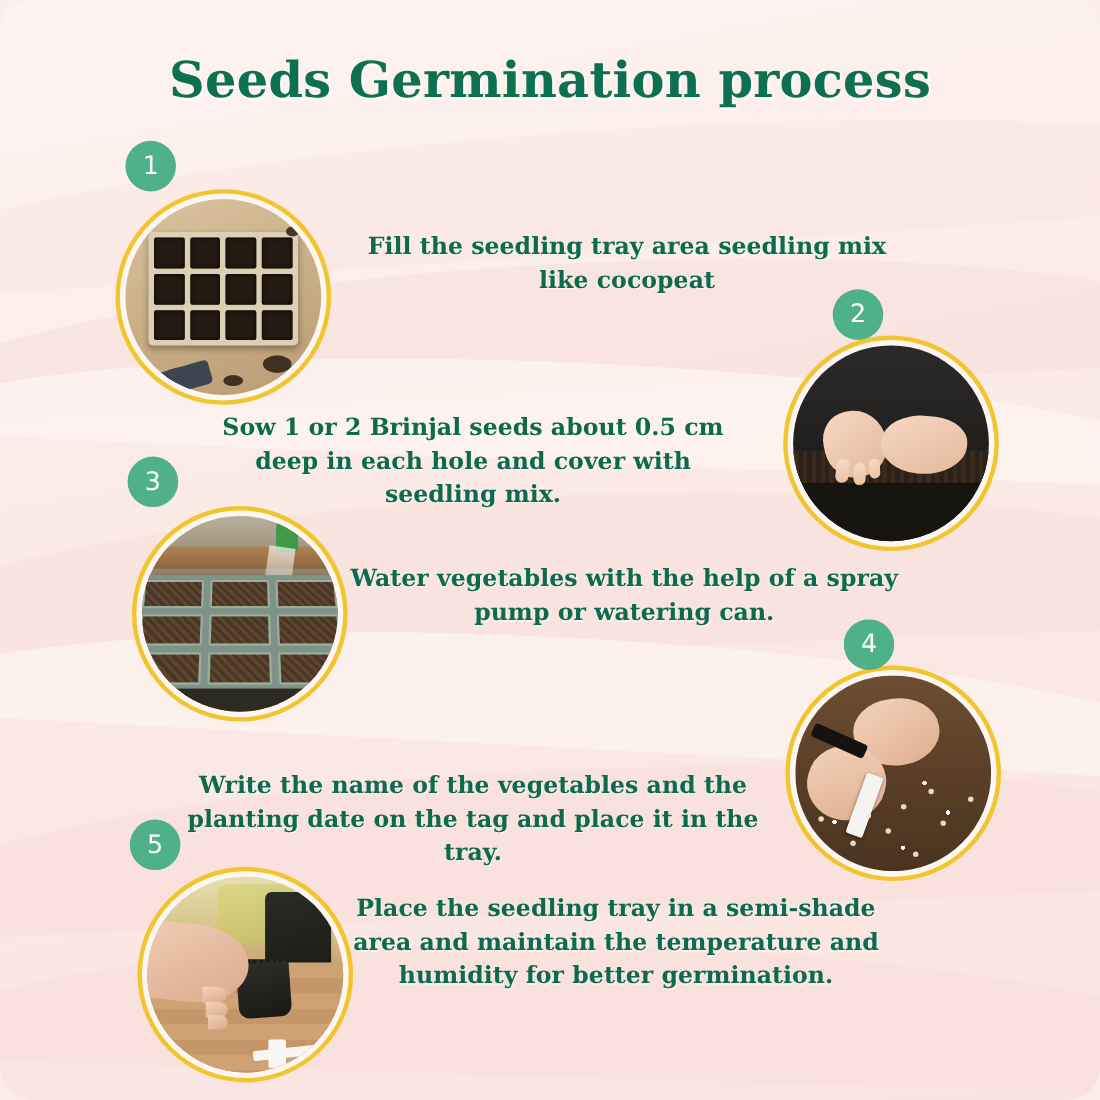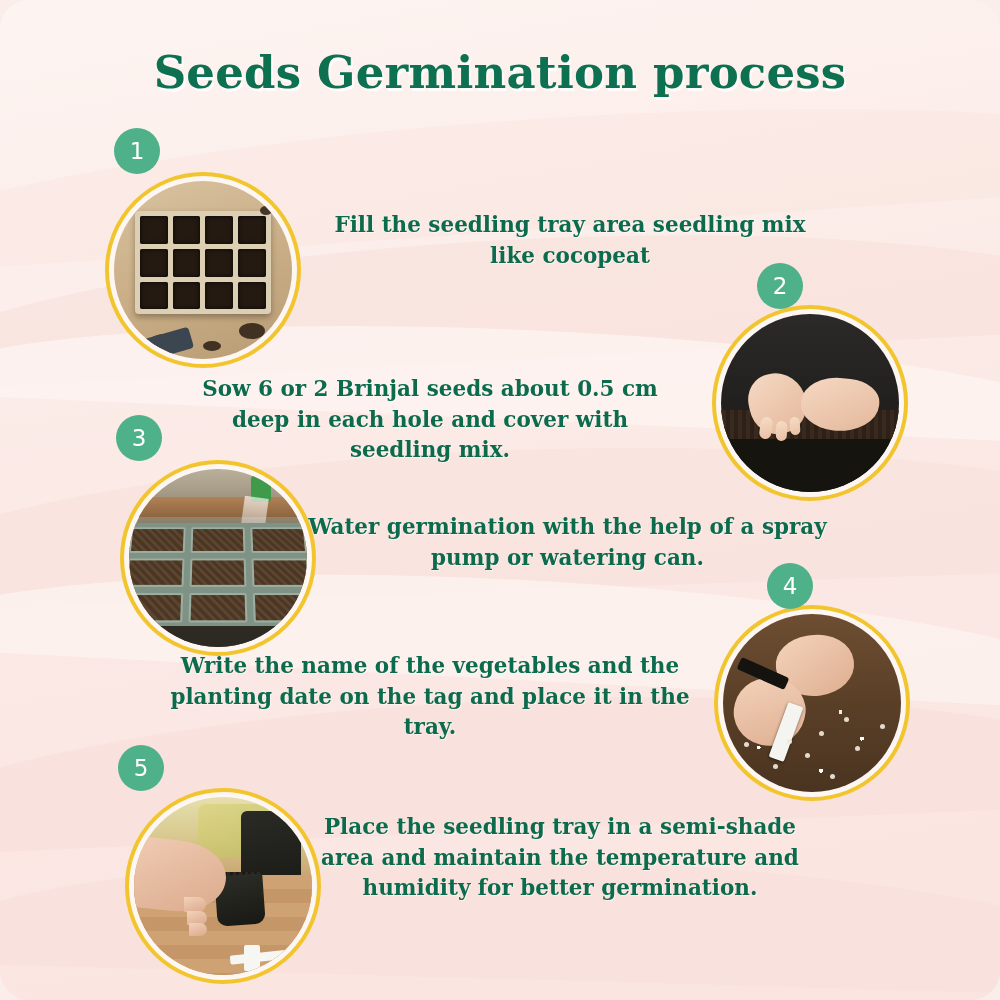--- a/index.html
+++ b/index.html
@@ -342,21 +342,21 @@
           <div class="blacktray"></div>
           <div class="soil"></div>
           <div class="hand h-left"></div>
           <div class="hand h-right"></div>
           <div class="finger" style="left:22%;top:58%;width:12px;height:22px;transform:rotate(8deg);"></div>
           <div class="finger" style="left:31%;top:60%;width:11px;height:20px;transform:rotate(2deg);"></div>
           <div class="finger" style="left:39%;top:58%;width:10px;height:18px;transform:rotate(-4deg);"></div>
         </div>
       </div>
     </div>
-    <div class="caption" style="left:190px; top:374px; width:480px;">Sow 6 or 2 Brinjal seeds about 0.5 cm deep in each hole and cover with seedling mix.</div>
+    <div class="caption" style="left:190px; top:374px; width:480px;">Sow 1 or 2 Brinjal seeds about 0.5 cm deep in each hole and cover with seedling mix.</div>
   </div>
 
   <div class="step">
     <div class="badge" style="left:116px; top:415px;">3</div>
     <div class="photo-wrap" style="left:120px; top:460px;">
       <div class="photo-ring">
         <div class="photo art3">
           <div class="bench"></div>
           <div class="nozzle"></div>
           <div class="spray"></div>
@@ -368,21 +368,21 @@
             <div class="c"></div>
             <div class="c"></div>
             <div class="c"></div>
             <div class="c"></div>
             <div class="c"></div>
           </div>
           <div class="darkbot"></div>
         </div>
       </div>
     </div>
-    <div class="caption" style="left:295px; top:512px; width:545px;">Water germination with the help of a spray pump or watering can.</div>
+    <div class="caption" style="left:295px; top:512px; width:545px;">Water vegetables with the help of a spray pump or watering can.</div>
   </div>
 
   <div class="step">
     <div class="badge" style="left:767px; top:563px;">4</div>
     <div class="photo-wrap" style="left:714px; top:605px;">
       <div class="photo-ring">
         <div class="photo art4">
           <div class="hand h-top"></div>
           <div class="hand h-bot"></div>
           <div class="marker"></div>
@@ -395,21 +395,21 @@
           <div class="speck" style="left:86%;top:86%;"></div>
           <div class="speck" style="left:20%;top:92%;"></div>
           <div class="speck" style="left:54%;top:66%;"></div>
           <div class="speck" style="left:68%;top:58%;"></div>
           <div class="speck" style="left:88%;top:62%;"></div>
           <div class="speck" style="left:36%;top:70%;"></div>
           <div class="speck" style="left:8%;top:88%;"></div>
         </div>
       </div>
     </div>
-    <div class="caption" style="left:150px; top:651px; width:560px;">Write the name of the vegetables and the planting date on the tag and place it in the tray.</div>
+    <div class="caption" style="left:150px; top:700px; width:560px;">Write the name of the vegetables and the planting date on the tag and place it in the tray.</div>
   </div>
 
   <div class="step">
     <div class="badge" style="left:118px; top:745px;">5</div>
     <div class="photo-wrap" style="left:125px; top:788px;">
       <div class="photo-ring">
         <div class="photo art5">
           <div class="bgleaf"></div>
           <div class="pot-big"></div>
           <div class="wood"></div>

